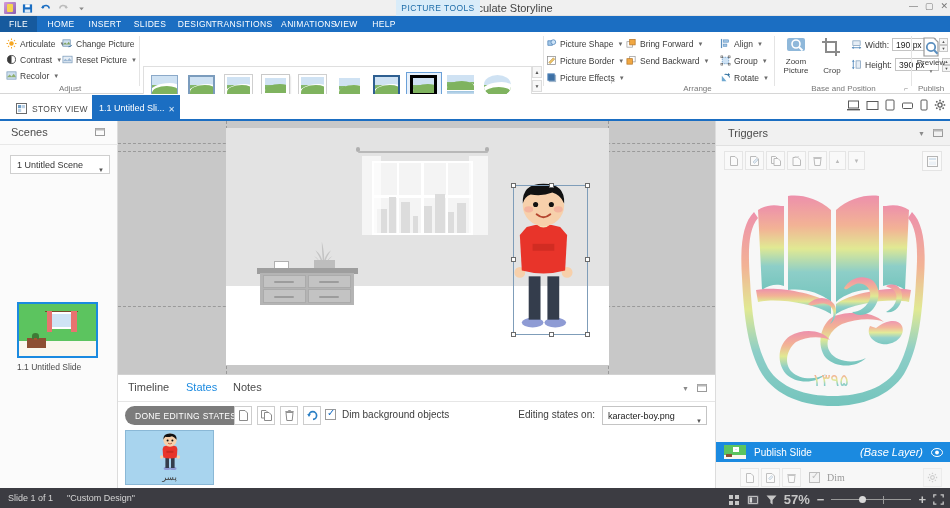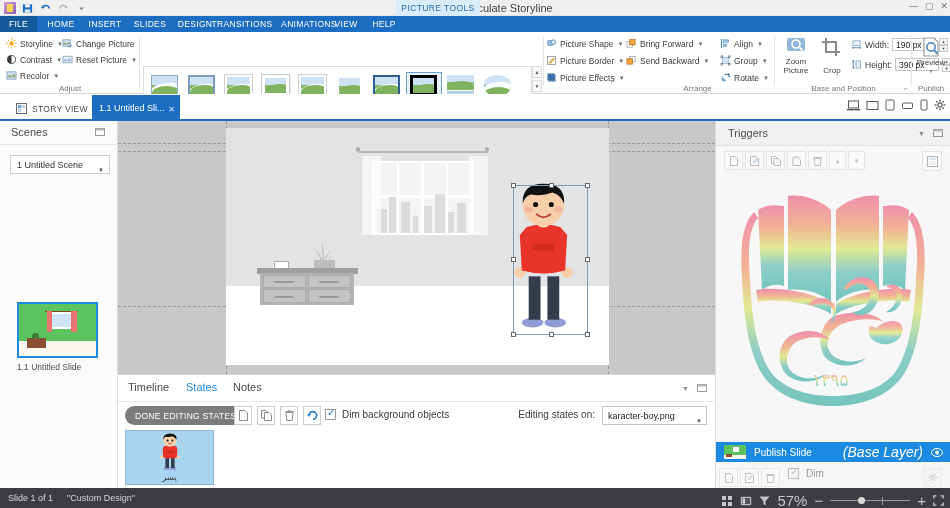--- a/index.html
+++ b/index.html
@@ -294,41 +294,41 @@
     position:absolute; left:726px; top:178px; width:215px; height:235px;
     opacity:.62; pointer-events:none;
   }
 
   .layerrow{
     position:absolute; left:0; top:321px; width:235px; height:20px;
     background:#1b8ae0; color:#fff; display:flex; align-items:center;
   }
   .layerrow .thm{ width:22px;height:14px; margin-left:8px; background:#fff; position:relative; overflow:hidden;}
   .layerrow .nm{ margin-left:8px; font-size:10px;}
-  .layerrow .base{ position:absolute; right:28px; font-size:14px; font-style:italic;}
+  .layerrow .base{ position:absolute; right:28px; font-size:11px; font-style:italic;}
   .layerrow .eye{ position:absolute; right:8px; }
-  .lbtns{ position:absolute; left:3px; top:347px; display:flex; gap:2px; }
+  .lbtns{ position:absolute; left:24px; top:347px; display:flex; gap:2px; align-items:center;font-family:Liberation Serif, serif;}
   .lbtn{ width:19px; height:19px; border:1px solid #d8d8d8; background:#fcfcfc;
     display:flex;align-items:center;justify-content:center; cursor:pointer; opacity:.5;}
   .dimchk2{ width:11px;height:11px; border:1px solid #bdbdbd; background:#f3f3f3;
     margin-left:6px; cursor:pointer; position:relative;}
   .dimchk2:after{ content:"✓"; position:absolute; left:1px;top:-3px; font-size:10px; color:#bfbfbf;}
   .dimlbl2{ font-size:10px; color:#9a9a9a; margin-left:5px;}
   .gearbtn{ position:absolute; right:8px; top:347px; width:19px;height:19px;
     border:1px solid #e0e0e0; background:#f5f5f5; display:flex;align-items:center;
     justify-content:center; cursor:pointer; opacity:.5;}
 
   
   .statusbar{
     position:absolute; left:0; bottom:0; width:950px; height:20px;
     background:#3c3c42; color:#d6d6d6;
   }
   .sb-left{ position:absolute; left:8px; top:5px; display:flex; gap:14px; font-size:9px;}
   .sb-right{ position:absolute; right:6px; top:4px; display:flex; align-items:center; gap:7px;}
-  .zoomv{ font-size:15px; color:#c6c6c6; }
+  .zoomv{ font-size:13px; color:#c6c6c6;font-weight:bold; }
   .ztrack{ position:relative; width:80px; height:11px; }
   .ztrack .line{ position:absolute; left:0; top:5px; width:80px; height:1px; background:#9a9a9a;}
   .ztrack .knob{ position:absolute; left:28px; top:2px; width:7px;height:7px;
     border-radius:50%; background:#d8d8d8; cursor:pointer;}
   .ztrack .mid{ position:absolute; left:52px; top:2px; width:1px;height:8px; background:#9a9a9a;}
   .sbicon{ cursor:pointer; }
   .sbicon.on{ background:#55555c; border-radius:2px; padding:1px;}
 </style>
 </head>
 <body>
@@ -388,21 +388,21 @@
   <div class="ribbon">
 
     <div class="rgroup" style="left:0;width:140px">
       <div class="ritem" style="left:6px;top:5px">
         <svg class="ic" viewBox="0 0 12 12">
           <circle cx="6" cy="6" r="2.4" fill="#f5a623"></circle>
           <g stroke="#f5a623" stroke-width="1.1">
               <path d="M6 .6V2.2M6 9.8v1.6M.6 6h1.6M9.8 6h1.6M2.2 2.2l1.1 1.1M8.7 8.7l1.1 1.1M9.8 2.2L8.7 3.3M3.3 8.7L2.2 9.8"></path>
             </g>
         </svg>
-        <span>Storyline</span>
+        <span>Articulate</span>
         <span class="car">▼</span>
       </div>
       <div class="ritem" style="left:6px;top:21px">
         <svg class="ic" viewBox="0 0 12 12">
           <circle cx="6" cy="6" r="4.4" fill="#fff" stroke="#4a4a4a" stroke-width="1"></circle>
           <path d="M6 1.6 A4.4 4.4 0 0 0 6 10.4 Z" fill="#3a3a3a"></path>
         </svg>
         <span>Contrast</span>
         <span class="car">▼</span>
       </div>

